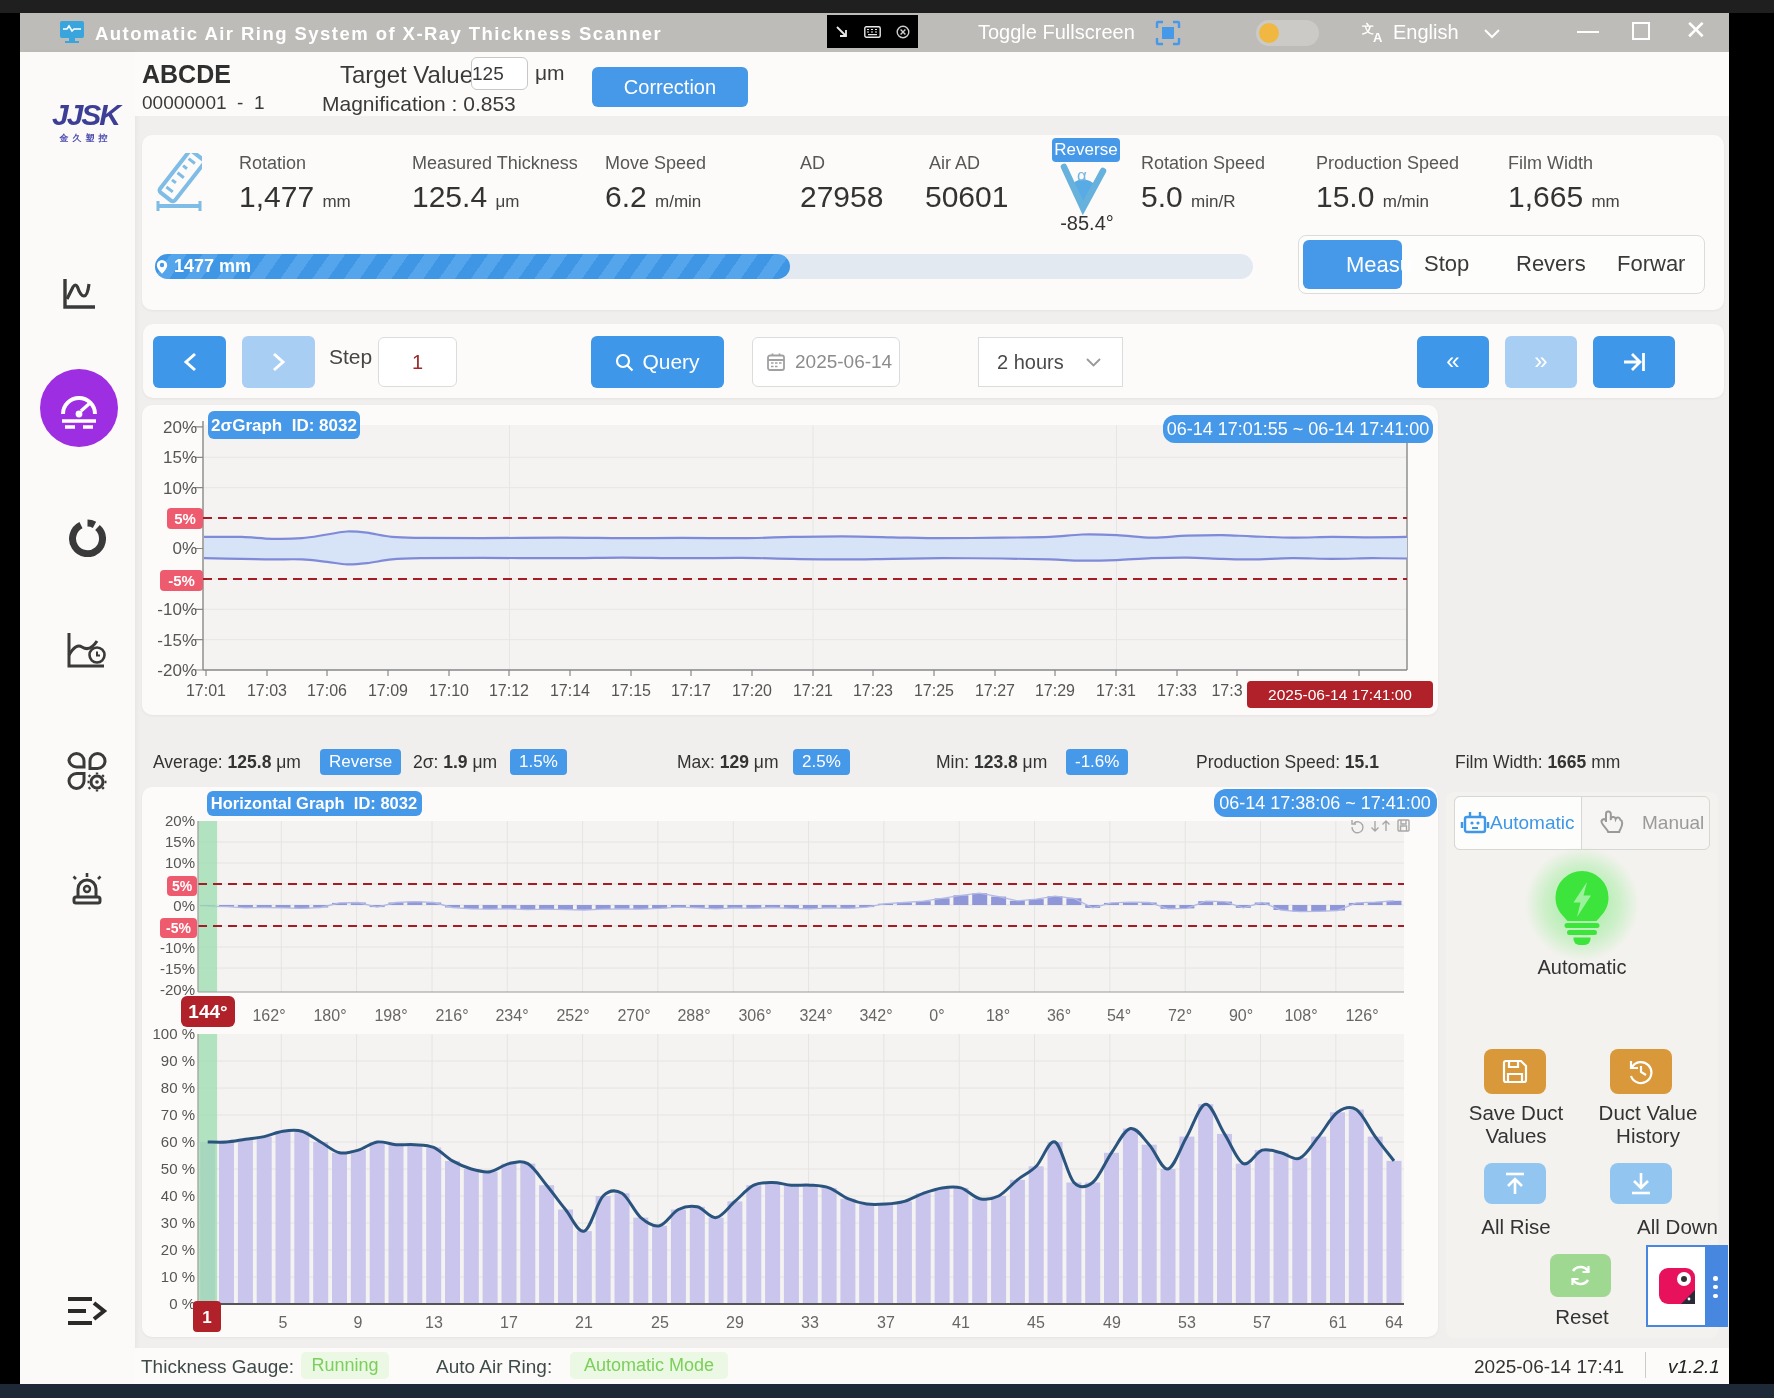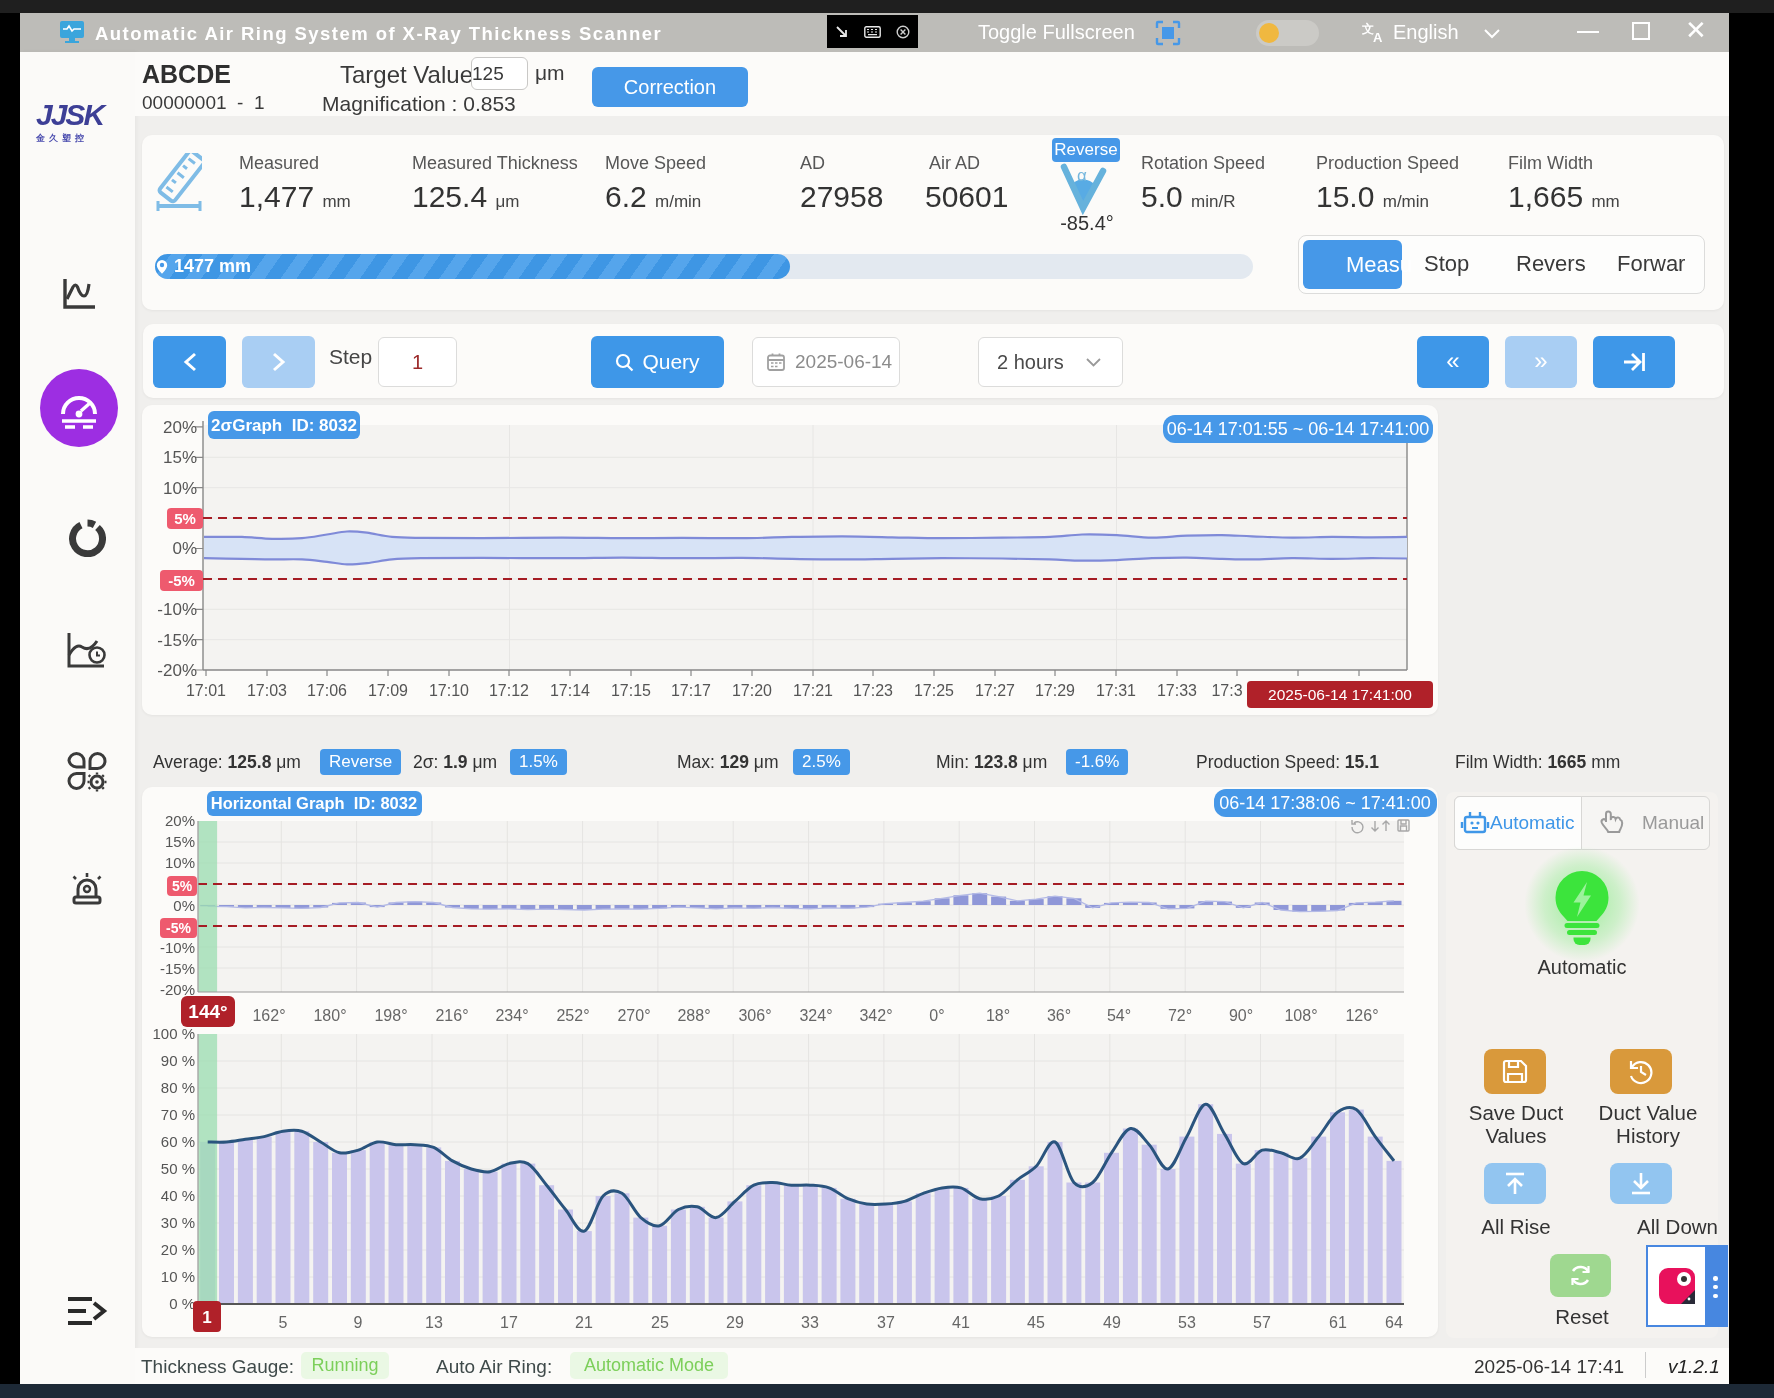--- a/index.html
+++ b/index.html
@@ -16,21 +16,21 @@
 #togglefs { left:958px; top:8px; color:#fff; font-size:20px; }
 #fsicon { left:1135px; top:7px; }
 #switch { left:1236px; top:7px; width:63px; height:26px; background:#cbcac6; border-radius:13px; }
 #switchdot { left:3px; top:3px; width:20px; height:20px; background:#f0b840; border-radius:50%; }
 #lang { left:1373px; top:8px; color:#fff; font-size:20px; }
 #winmin { left:1557px; top:18px; width:22px; height:2px; background:#fff; }
 #winmax { left:1612px; top:9px; width:18px; height:18px; border:2px solid #fff; }
 #winclose { left:1665px; top:7px; width:22px; height:22px; color:#fff; font-size:26px; line-height:20px; }
 
 #sidebar { left:20px; top:52px; width:115px; height:1332px; background:#fbfaf8; box-shadow:2px 0 4px rgba(0,0,0,0.04); }
-.sideicon { position:absolute; left:16px; width:115px; text-align:left; }
+.sideicon { position:absolute; left:8px; width:115px; text-align:center; }
 #logo { top:46px; }
 #logo .jjsk { font-style:italic; font-weight:bold; font-size:30px; color:#3d3f96; letter-spacing:-2px; }
 #logo .cn { font-size:9px; color:#4a4cae; letter-spacing:4px; margin-top:0px; font-weight:bold; }
 #purplebtn { left:20px; top:317px; width:78px; height:78px; background:#9d2ee2; border-radius:50%; }
 
 #main { left:135px; top:52px; width:1594px; height:1332px; background:#f0efed; }
 #header { left:135px; top:52px; width:1594px; height:64px; background:#fcfbf9; }
 #abcde { left:142px; top:60px; font-size:25px; font-weight:bold; color:#2f2f2f; }
 #serial { left:142px; top:92px; font-size:19px; color:#3a3a3a; }
 #tv-label { left:340px; top:61px; font-size:24px; color:#3a3a3a; }
@@ -61,21 +61,21 @@
 #measbtn { left:4px; top:4px; width:99px; height:49px; background:#4698e8; border-radius:6px; color:#fff; font-size:22px; text-align:center; line-height:49px;padding-left:43px; }
 .measitem { position:absolute; top:15px; font-size:22px; color:#3a3a3a; }
 
 .qbtn { position:absolute; top:12px; height:52px; border-radius:6px; color:#fff; text-align:center; }
 #qprev { left:10px; width:73px; background:#3e97e8; }
 #qnext { left:99px; width:73px; background:#a9cef3; }
 #qstep { left:186px; top:21px; font-size:21px; color:#454545; }
 #qinput { left:235px; top:13px; width:79px; height:50px; background:#fff; border:1px solid #dcdcdb; border-radius:6px; font-size:20px; color:#9c2a2a; text-align:center; line-height:48px; }
 #qquery { left:448px; top:12px; width:133px; height:52px; background:#3e97e8; border-radius:6px; color:#fff; font-size:21px; text-align:center; line-height:52px; }
 #qdate { left:609px; top:13px; width:148px; height:50px; background:#fff; border:1px solid #dcdcdb; border-radius:6px; font-size:19px; color:#8c8c8c; line-height:48px; }
-#qhours { left:835px; top:13px; width:145px; height:50px; background:#fff; border:1px solid #dcdcdb; border-radius:6px; font-size:20px; color:#4a4a4a; line-height:48px; }
+#qhours { left:835px; top:13px; width:145px; height:50px; background:#fff; border:1px solid #dcdcdb; border-radius:0; font-size:20px; color:#4a4a4a; line-height:48px; }
 #qfb { left:1274px; width:72px; background:#3e97e8; font-size:24px; line-height:50px; }
 #qff { left:1362px; width:72px; background:#a9cef3; font-size:24px; line-height:50px; }
 #qlast { left:1450px; width:82px; background:#3e97e8; font-size:24px; line-height:50px; }
 </style>
 
 <style>
 .badge { top:4px; height:26px; background:#4698e8; border-radius:4px; color:#fff; font-size:17px; padding:0 9px; line-height:26px; }
 </style>
 </head>
 <body>
@@ -180,21 +180,21 @@
 <div id="correction" class="abs">Correction</div>
 <div id="statscard" class="card">
   <svg class="abs" style="left:14px;top:18px" width="46" height="60" viewBox="0 0 46 60">
         <g transform="rotate(38 23 26)">
           <rect x="14" y="-4" width="19" height="52" rx="3" fill="none" stroke="#7fbce6" stroke-width="4"></rect>
           <path d="M18 4 h8 M18 13 h5 M18 22 h8 M18 31 h5 M18 40 h8" stroke="#7fbce6" stroke-width="3"></path>
         </g>
         <path d="M2 53 h42" stroke="#7fbce6" stroke-width="4"></path>
         <path d="M2 48 v10 M44 48 v10" stroke="#7fbce6" stroke-width="3"></path>
       </svg>
-  <div class="slabel" style="left:97px">Measured</div>
+  <div class="slabel" style="left:97px">Rotation</div>
       <div class="sval" style="left:97px">1,477 <span class="sunit">mm</span></div>
   <div class="slabel" style="left:270px">Measured Thickness</div>
       <div class="sval" style="left:270px">125.4 <span class="sunit">μm</span></div>
   <div class="slabel" style="left:463px">Move Speed</div>
       <div class="sval" style="left:463px">6.2 <span class="sunit">m/min</span></div>
   <div class="slabel" style="left:658px">AD</div>
       <div class="sval" style="left:658px">27958</div>
   <div class="slabel" style="left:787px">Air AD</div>
       <div class="sval" style="left:783px">50601</div>
   <div id="revbadge" class="abs">Reverse</div>

